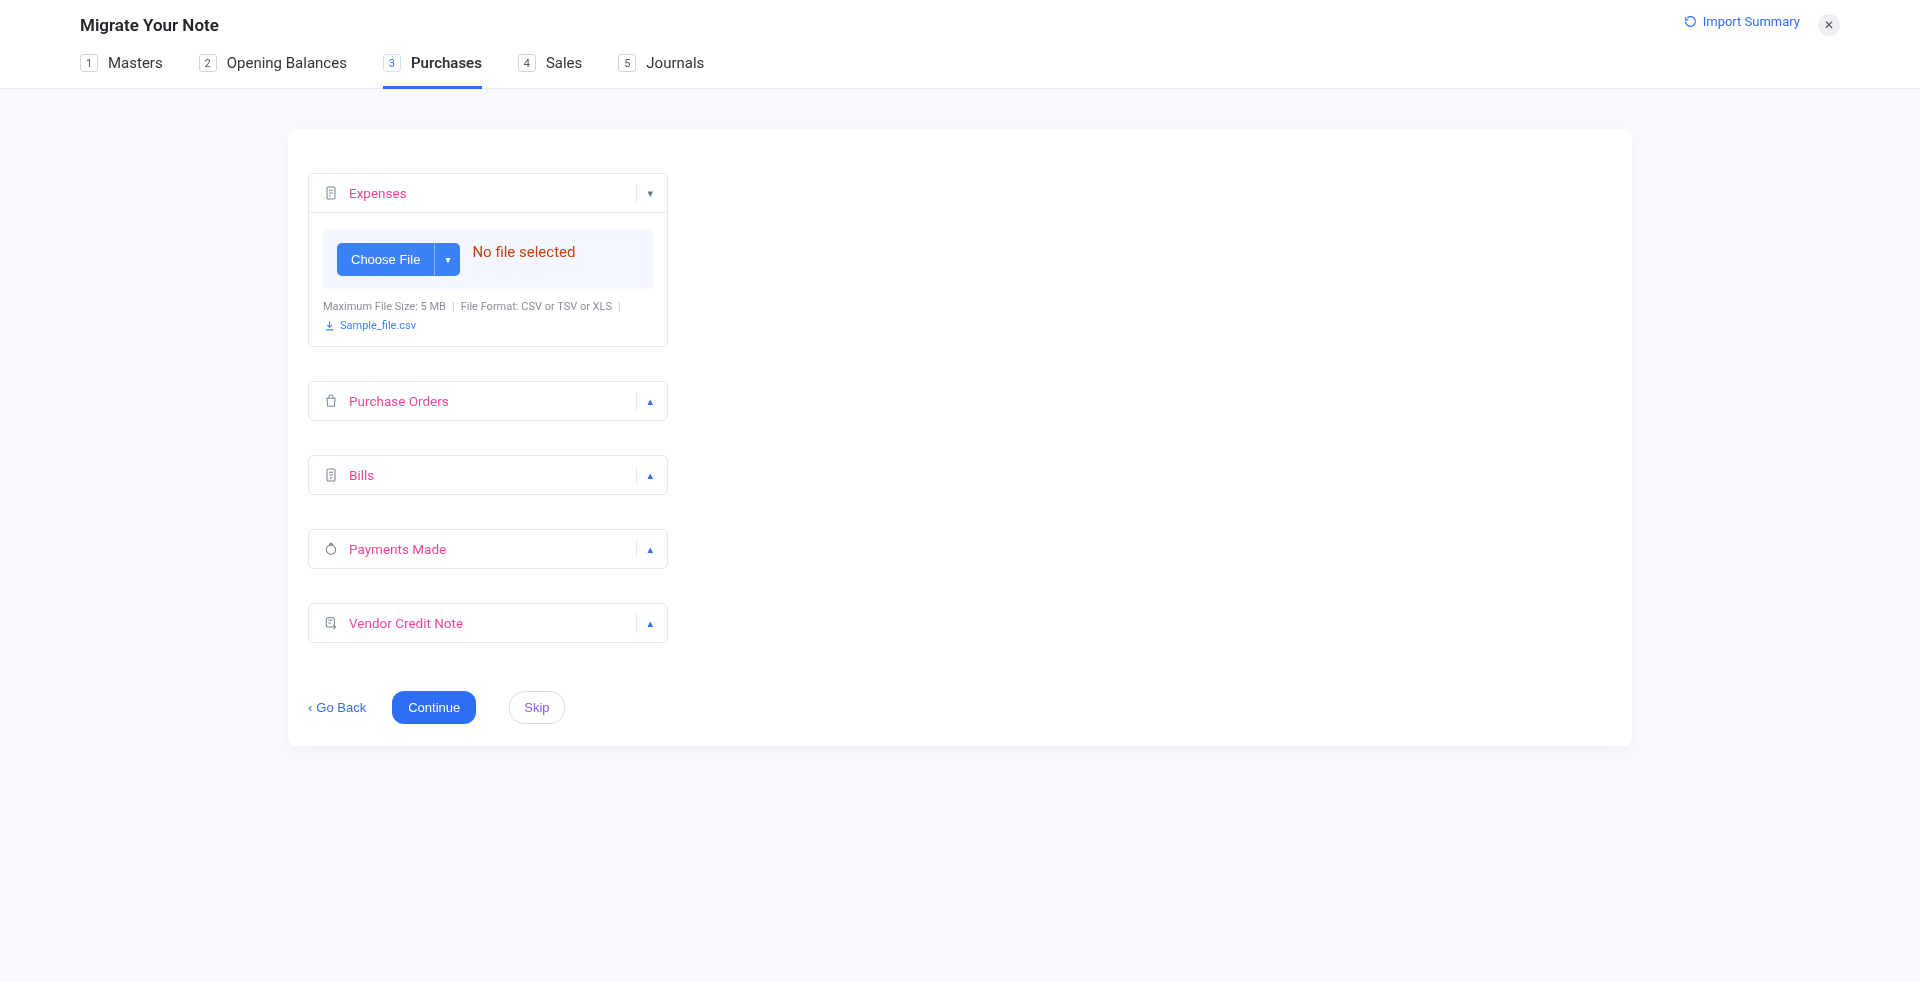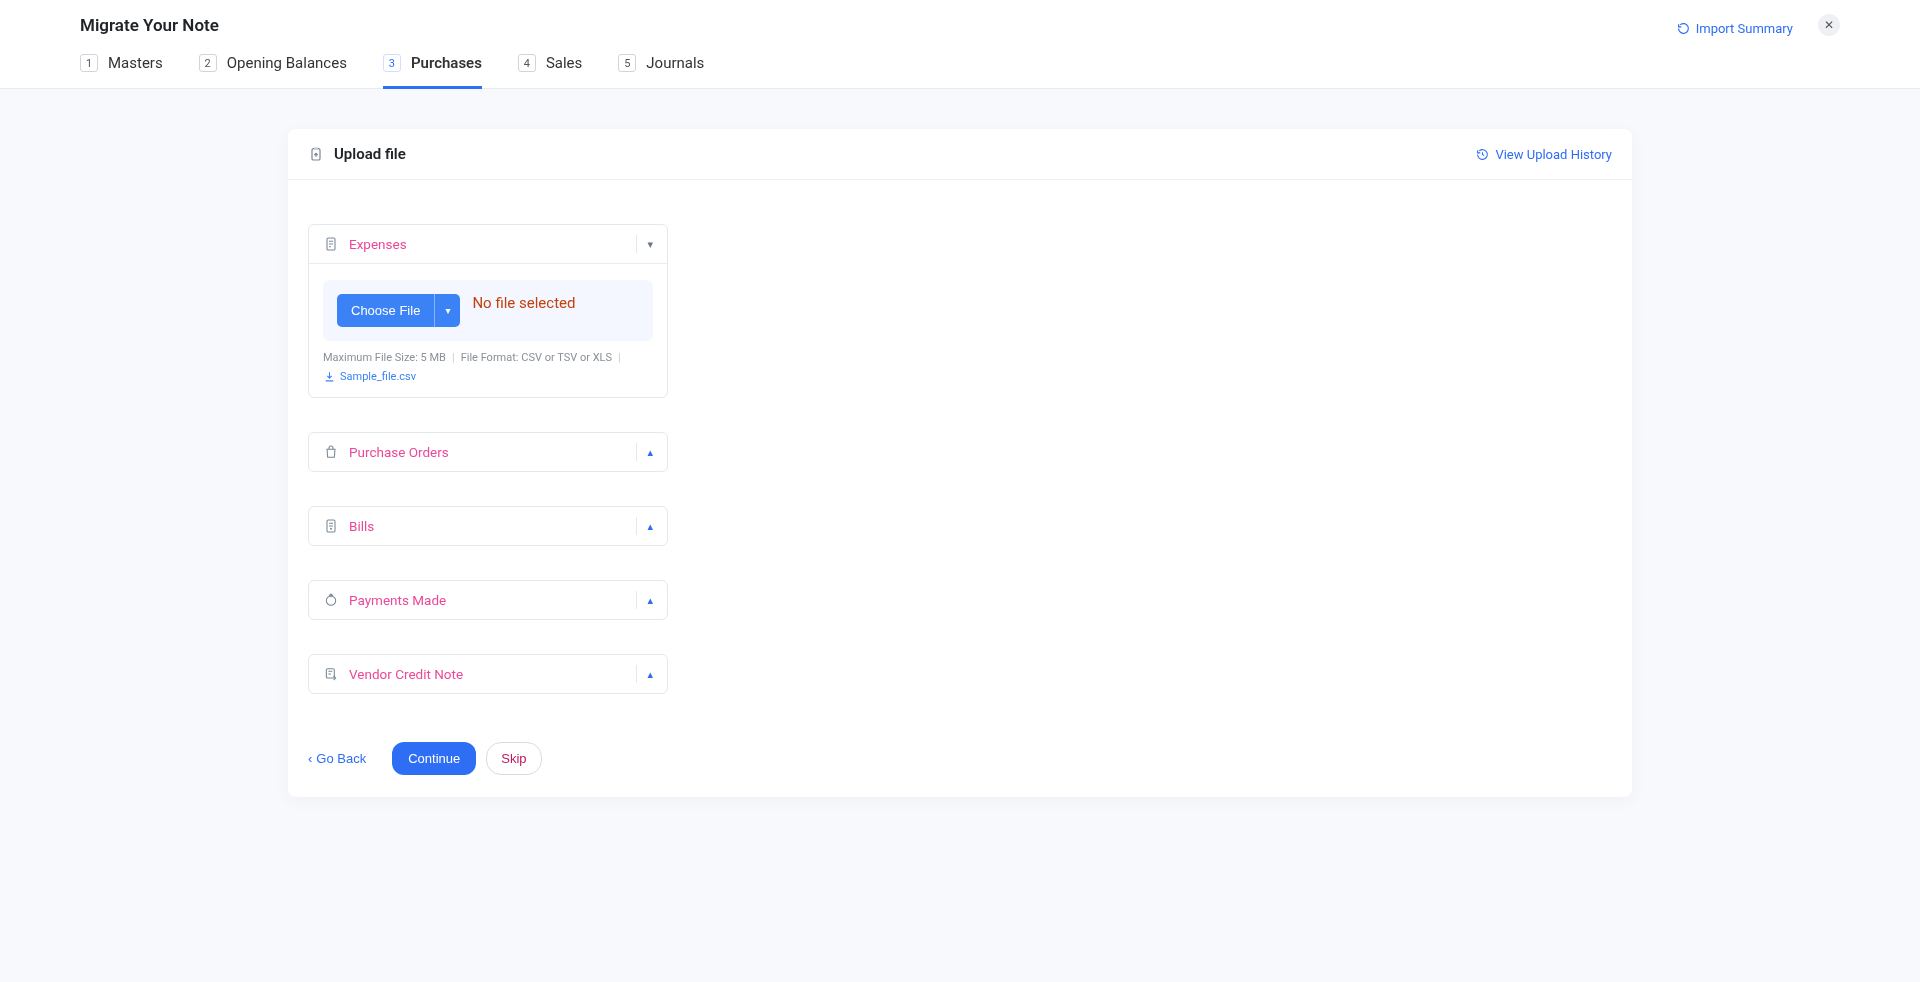--- a/index.html
+++ b/index.html
@@ -13,21 +13,21 @@
     display: flex;
     justify-content: space-between;
     align-items: center;
     padding: 14px 80px 0 80px;
   }
   .page-title {
     font-size: 17px;
     font-weight: 600;
     color: #212529;
   }
-  .top-right { display: flex; align-items: flex-end; gap: 25px; }
+  .top-right { display: flex; align-items: flex-start; gap: 18px; }
   .import-summary {
     display: inline-flex; align-items: center; gap: 6px;
     color: #2e6ef5; font-size: 13px; cursor: pointer;
   }
   .close-btn {
     width: 22px; height: 22px; border-radius: 50%;
     background: #eef0f3; color: #555;
     display: flex; align-items: center; justify-content: center;
     font-size: 12px; cursor: pointer;
   }
@@ -102,22 +102,22 @@
   .sample-link { color: #3b82f6; display: inline-flex; align-items: center; gap: 4px; }
   .card-footer {
     padding: 18px 20px 22px 20px; display: flex; align-items: center; gap: 10px;
   }
   .go-back { color: #2e6ef5; background: none; border: none; font-size: 13px; display: inline-flex; align-items: center; gap: 4px; cursor: pointer; margin-right: 16px; }
   .btn-primary {
     background: #2e6ef5; color: #fff; border: none; border-radius: 12px;
     padding: 9px 16px; font-size: 13px; cursor: pointer;
   }
   .btn-plain {
-    background: #fff; color: #be185d; border: 1px solid #d7dbe2; border-radius: 15px;
-    padding: 8px 14px; font-size: 13px; cursor: pointer;
+    background: #fff; color: #8b5cf6; border: 1px solid #d7dbe2; border-radius: 15px;
+    padding: 8px 14px; font-size: 13px; cursor: pointer; margin-left: 23px;
   }
   .ico { width: 16px; height: 16px; display: inline-block; }
   .ico-sm { width: 13px; height: 13px; }
 </style>
 </head>
 <body>
 
 <div class="top-header">
   <div class="page-title">Migrate Your Note</div>
   <div class="top-right">
@@ -152,38 +152,20 @@
     <div class="tab-label">Sales</div>
   </div>
   <div class="tab">
     <div class="tab-num">5</div>
     <div class="tab-label">Journals</div>
   </div>
 </div>
 
 <div class="content-bg">
   <div class="card">
-    <div class="card-header">
-      <div class="card-title">
-        <svg class="ico" viewBox="0 0 24 24" fill="none" stroke="#7a8896" stroke-width="1.8">
-            <rect x="6" y="4" width="12" height="17" rx="2"></rect>
-            <rect x="9" y="2" width="6" height="4" rx="1" fill="#c9cfd9" stroke="none"></rect>
-            <path d="M12 16v-5M9.5 13.5 12 11l2.5 2.5" stroke="#7a8896"></path>
-          </svg>
-        <span>Upload file</span>
-      </div>
-      <div class="view-history">
-        <svg class="ico-sm" viewBox="0 0 24 24" fill="none" stroke="#2e6ef5" stroke-width="2">
-            <path d="M3 12a9 9 0 1 0 3-6.7"></path>
-            <path d="M3 4v5h5"></path>
-            <path d="M12 8v4l3 2"></path>
-          </svg>
-        <span>View Upload History</span>
-      </div>
-    </div>
 
     <div class="card-body">
       <div class="accordion-col">
 
         <div class="accordion">
           <div class="acc-head">
             <div class="acc-left">
               <svg class="ico" viewBox="0 0 24 24" fill="none" stroke="#7a8896" stroke-width="1.6">
                   <rect x="6" y="3" width="12" height="18" rx="2"></rect>
                   <path d="M9 8h6M9 12h6M9 16h3"></path>

